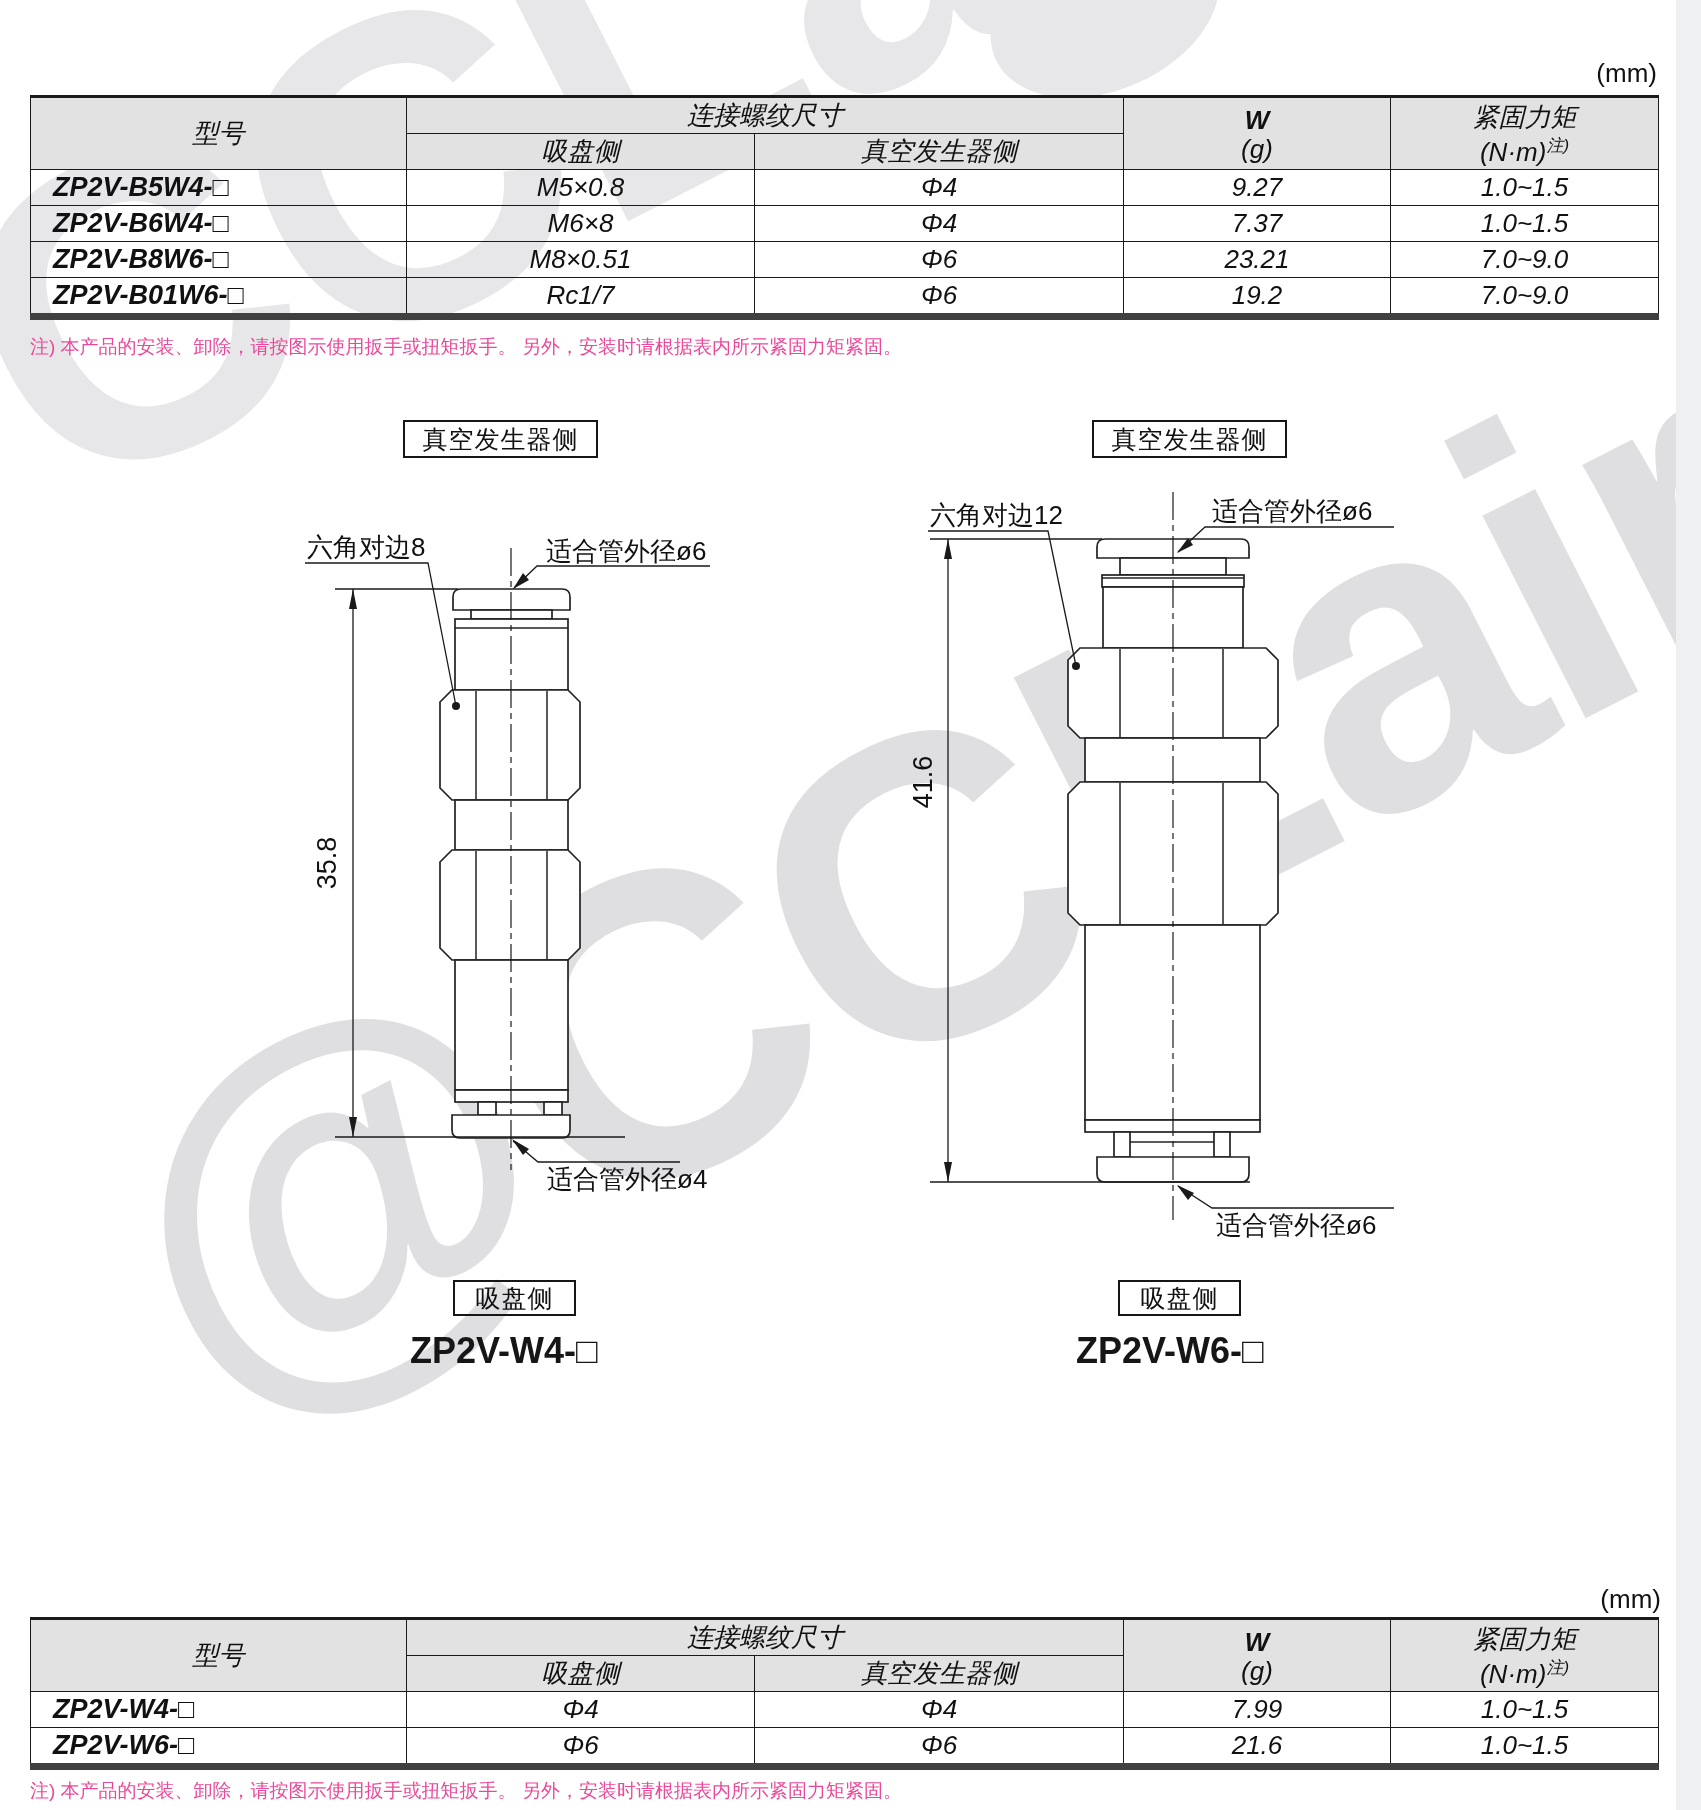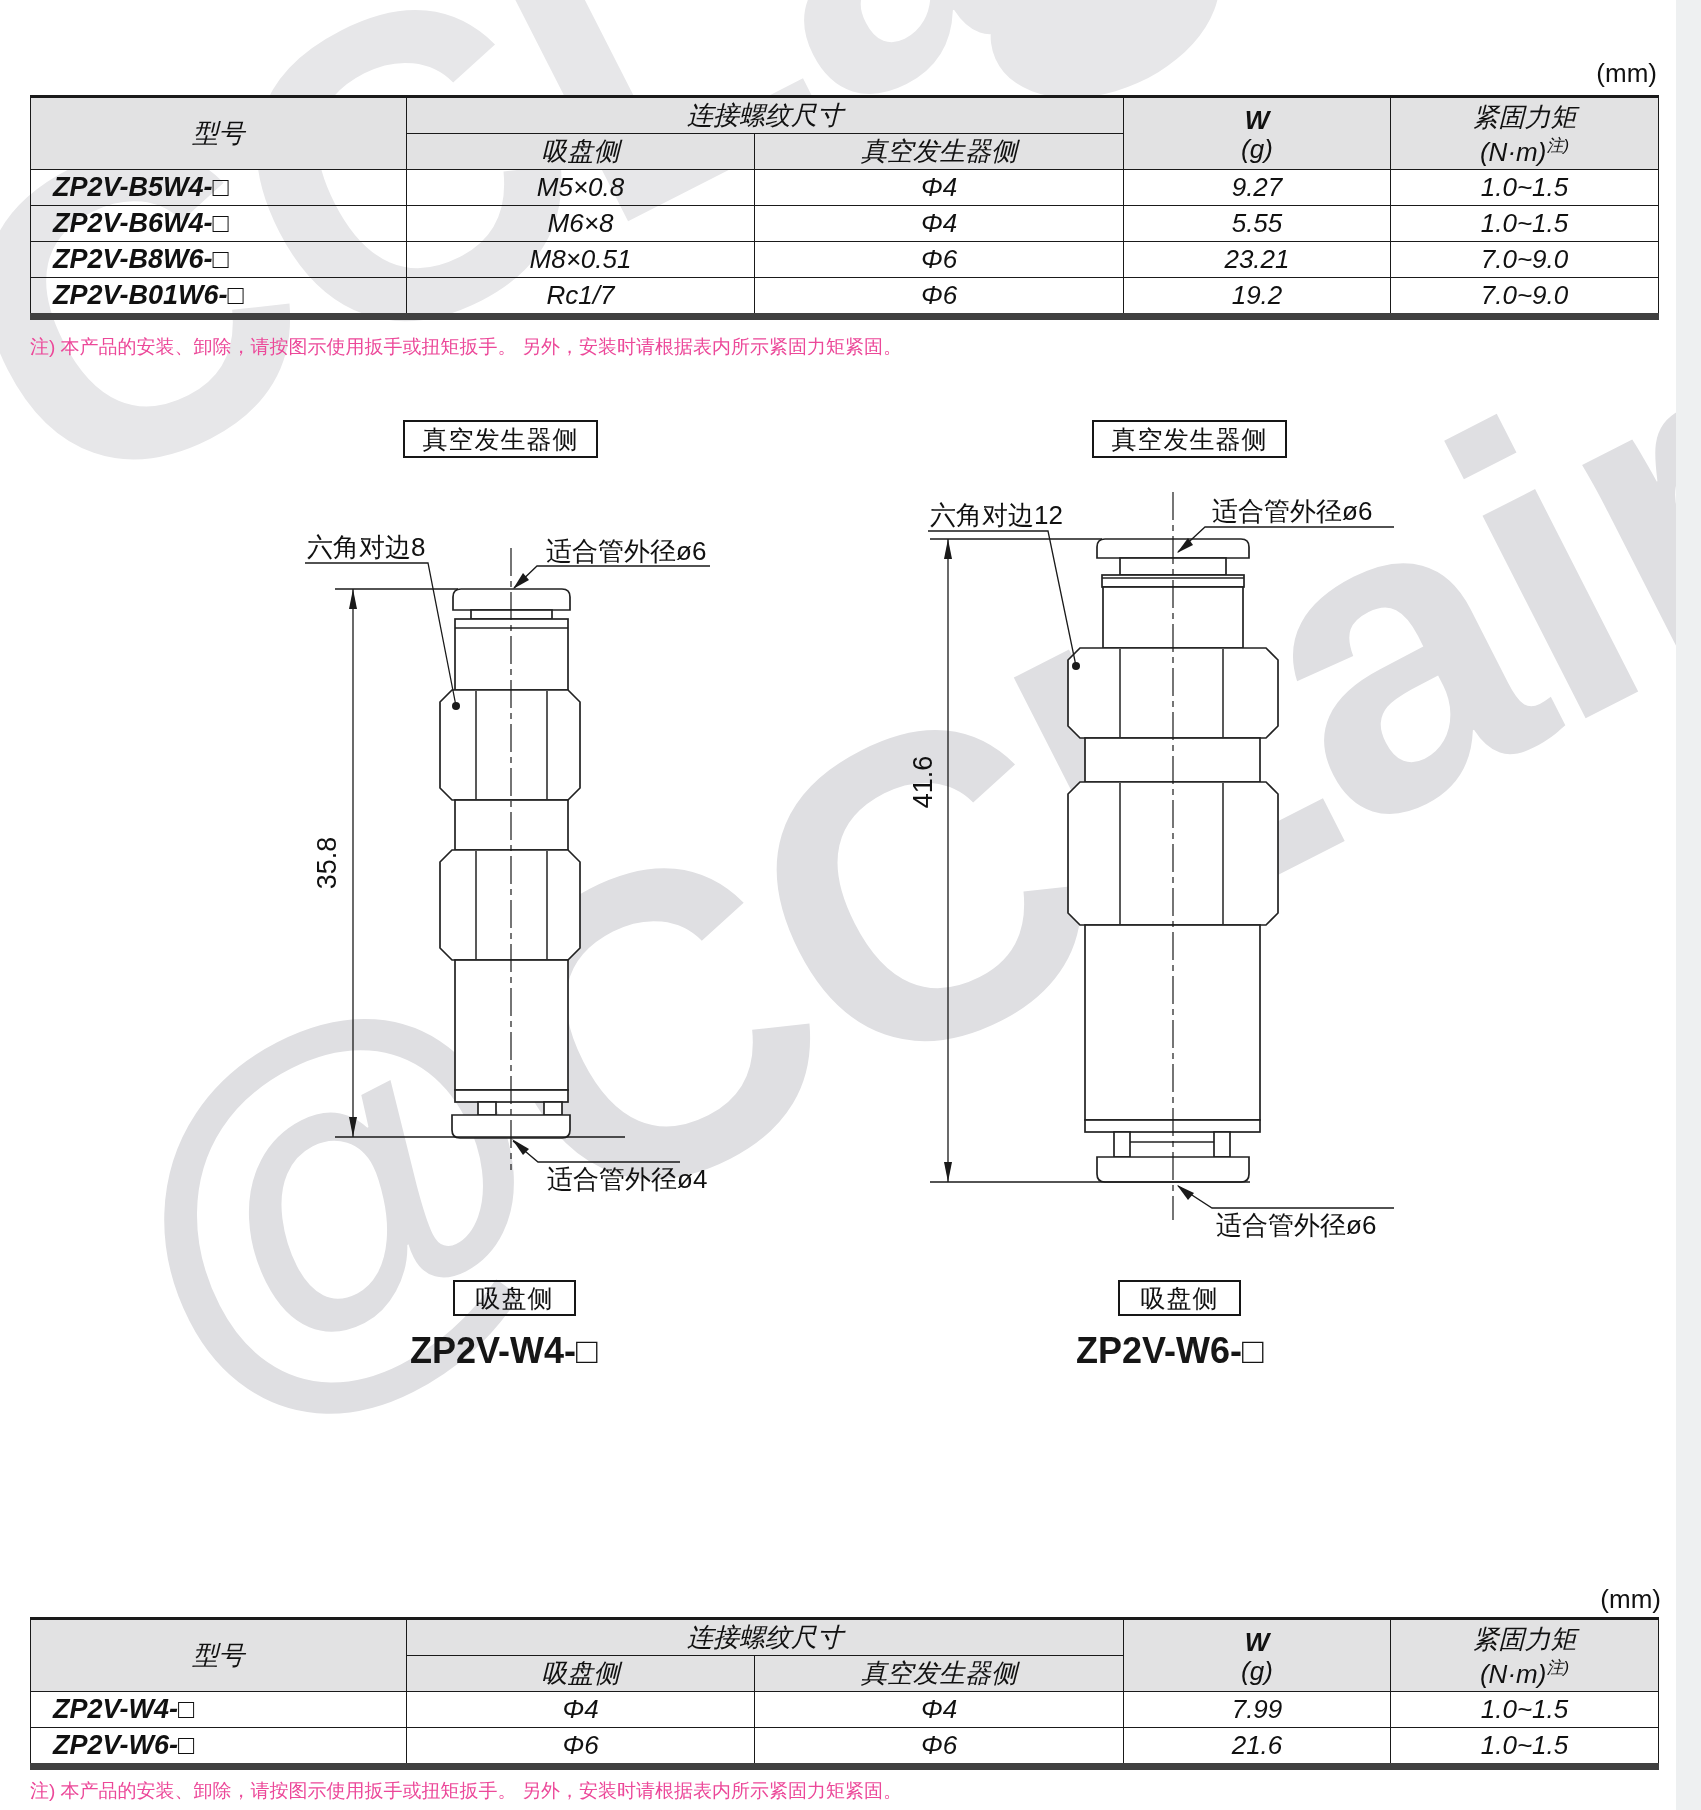--- a/index.html
+++ b/index.html
@@ -99,21 +99,21 @@
       <td class="model">ZP2V-B5W4-□</td>
       <td>M5×0.8</td>
       <td>Φ4</td>
       <td>9.27</td>
       <td>1.0~1.5</td>
     </tr>
     <tr>
       <td class="model">ZP2V-B6W4-□</td>
       <td>M6×8</td>
       <td>Φ4</td>
-      <td>5.55</td>
+      <td>7.37</td>
       <td>1.0~1.5</td>
     </tr>
     <tr>
       <td class="model">ZP2V-B8W6-□</td>
       <td>M8×0.51</td>
       <td>Φ6</td>
       <td>23.21</td>
       <td>7.0~9.0</td>
     </tr>
     <tr class="last">

